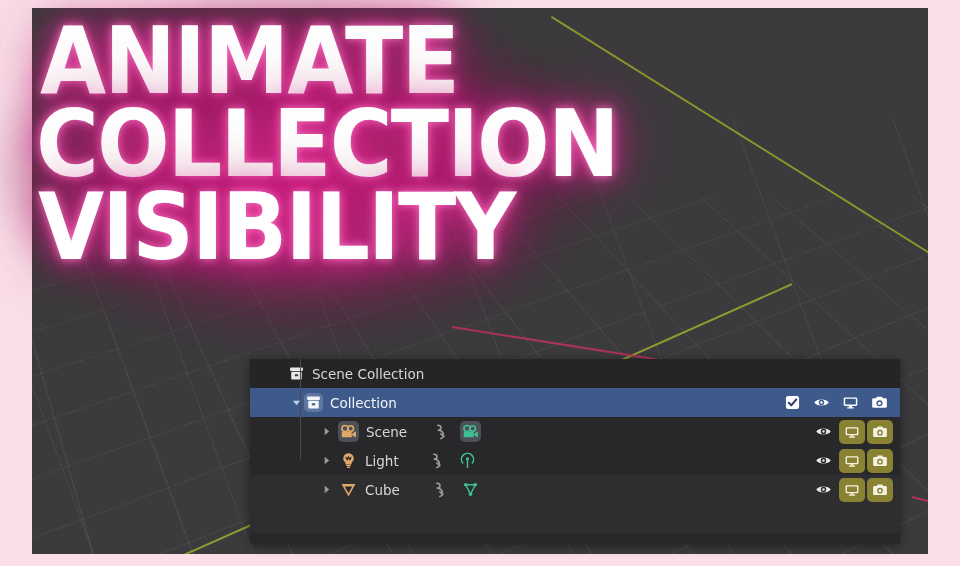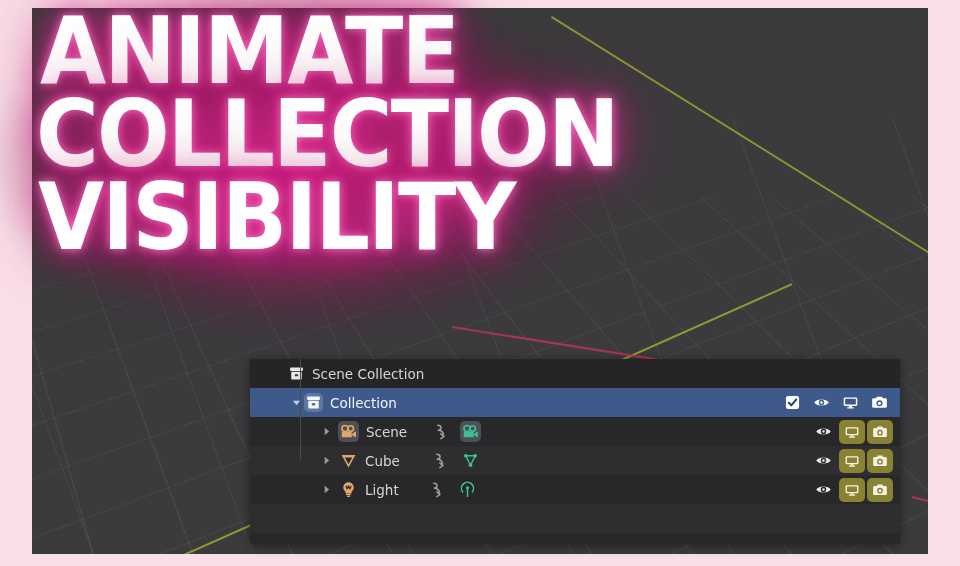--- a/index.html
+++ b/index.html
@@ -29,21 +29,21 @@
   }
   
   .axis{position:absolute;height:2px;transform-origin:0 0;}
   #axis-y{left:120px;top:560px;width:700px;background:#9aa52c;transform:rotate(-24deg);opacity:.9;}
   #axis-y2{left:520px;top:8px;width:460px;background:#9aa52c;transform:rotate(32deg);opacity:.85;}
   #axis-x{left:420px;top:318px;width:230px;background:#c0335c;transform:rotate(9deg);opacity:.85;}
   #axis-x2{left:880px;top:488px;width:70px;background:#c0335c;transform:rotate(14deg);opacity:.85;}
 
   
   #title{
-    position:absolute;left:34px;top:12px;width:700px;
+    position:absolute;left:34px;top:22px;width:700px;
     z-index:5;pointer-events:none;
   }
   #glow{
     position:absolute;left:-80px;top:-60px;width:820px;height:460px;
     background:radial-gradient(ellipse 46% 48% at 42% 45%,
        rgba(214,43,140,.95) 0%, rgba(186,35,120,.72) 38%,
        rgba(120,28,80,.38) 62%, rgba(60,20,45,0) 82%);
     filter:blur(14px);
   }
   .tline{
@@ -235,20 +235,77 @@
         <div class="rbtn olive">
           <svg width="16" height="16" viewBox="0 0 20 20">
             <path d="M7 3.2 h6 l1 1.8 h3 a1.6 1.6 0 0 1 1.6 1.6 v8 a1.6 1.6 0 0 1 -1.6 1.6 h-14 a1.6 1.6 0 0 1 -1.6 -1.6 v-8 a1.6 1.6 0 0 1 1.6 -1.6 h3 z" fill="#f4f2e2"></path>
             <circle cx="10" cy="10.9" r="3.6" fill="#8a8233"></circle>
             <circle cx="10" cy="10.9" r="1.9" fill="#f4f2e2"></circle>
           </svg>
         </div>
       </div>
     </div>
 
+    <div class="row">
+      <div style="width:68px"></div>
+      <div class="disc">
+        <svg width="11" height="11" viewBox="0 0 12 12">
+            <path d="M4 2 L9 6 L4 10 Z" fill="#9a9a9a"></path>
+          </svg>
+      </div>
+      <div class="ico" style="margin-left:5px">
+        <svg width="19" height="19" viewBox="0 0 22 22">
+          <path d="M11 2.6 a6 6 0 0 1 3.6 10.8 v1.8 h-7.2 v-1.8 A6 6 0 0 1 11 2.6 z" fill="#e2a86b"></path>
+          <rect x="8.2" y="15.6" width="5.6" height="1.7" rx=".6" fill="#e2a86b"></rect>
+          <rect x="9.2" y="18" width="3.6" height="1.6" rx=".6" fill="#e2a86b"></rect>
+          <path d="M7.8 6.6 L9.4 10.4 L11 6.6 L12.6 10.4 L14.2 6.6" fill="none" stroke="#2b2b2d" stroke-width="1.3" stroke-linejoin="round"></path>
+        </svg>
+      </div>
+      <span class="lbl">Light</span>
+
+      <div class="arrowcol" style="margin-left:30px">
+        <svg width="21" height="21" viewBox="0 0 22 22">
+          <path d="M5 4.5 C9.5 4.5 9.5 9.5 5 9.5 C9.5 9.5 11 12 11 15.5" fill="none" stroke="#9a9a9a" stroke-width="1.7" stroke-linecap="round"></path>
+          <path d="M8.2 13.6 L11.4 16.4 L8.2 18.4" fill="none" stroke="#9a9a9a" stroke-width="1.7" stroke-linecap="round" stroke-linejoin="round"></path>
+        </svg>
+      </div>
+      <div class="datacol ico" style="margin-left:8px">
+        <svg width="19" height="19" viewBox="0 0 22 22">
+          <path d="M16.6 13.8 A7 7 0 1 0 5.4 13.8" fill="none" stroke="#3fbf93" stroke-width="1.8" stroke-linecap="round"></path>
+          <circle cx="11" cy="9" r="1.9" fill="#3fbf93"></circle>
+          <path d="M11 11 L11 19" stroke="#3fbf93" stroke-width="1.7" stroke-linecap="round"></path>
+        </svg>
+      </div>
+
+      <div class="rightcol">
+        <div class="rbtn">
+          <svg width="17" height="17" viewBox="0 0 20 20">
+            <path d="M1.5 10 C4 5.4 16 5.4 18.5 10 C16 14.6 4 14.6 1.5 10 Z" fill="#e8e8e8"></path>
+            <circle cx="10" cy="10" r="3.2" fill="#242426"></circle>
+            <circle cx="10" cy="10" r="1.5" fill="#e8e8e8"></circle>
+          </svg>
+        </div>
+        <div class="rbtn olive">
+          <svg width="16" height="16" viewBox="0 0 20 20">
+            <rect x="2" y="4" width="16" height="10" rx="1.6" fill="#f4f2e2"></rect>
+            <rect x="3.7" y="5.7" width="12.6" height="6.7" rx=".7" fill="#8a8233"></rect>
+            <rect x="8.2" y="14" width="3.6" height="2" fill="#f4f2e2"></rect>
+            <rect x="6" y="15.6" width="8" height="1.5" rx=".6" fill="#f4f2e2"></rect>
+          </svg>
+        </div>
+        <div class="rbtn olive">
+          <svg width="16" height="16" viewBox="0 0 20 20">
+            <path d="M7 3.2 h6 l1 1.8 h3 a1.6 1.6 0 0 1 1.6 1.6 v8 a1.6 1.6 0 0 1 -1.6 1.6 h-14 a1.6 1.6 0 0 1 -1.6 -1.6 v-8 a1.6 1.6 0 0 1 1.6 -1.6 h3 z" fill="#f4f2e2"></path>
+            <circle cx="10" cy="10.9" r="3.6" fill="#8a8233"></circle>
+            <circle cx="10" cy="10.9" r="1.9" fill="#f4f2e2"></circle>
+          </svg>
+        </div>
+      </div>
+    </div>
+
     <div class="row alt">
       <div style="width:68px"></div>
       <div class="disc">
         <svg width="11" height="11" viewBox="0 0 12 12">
             <path d="M4 2 L9 6 L4 10 Z" fill="#9a9a9a"></path>
           </svg>
       </div>
       <div class="ico" style="margin-left:5px">
         <svg width="19" height="19" viewBox="0 0 22 22">
           <path d="M3 4.5 L19 4.5 L11 19 Z" fill="#e2a86b"></path>
@@ -291,74 +348,17 @@
         <div class="rbtn olive">
           <svg width="16" height="16" viewBox="0 0 20 20">
             <path d="M7 3.2 h6 l1 1.8 h3 a1.6 1.6 0 0 1 1.6 1.6 v8 a1.6 1.6 0 0 1 -1.6 1.6 h-14 a1.6 1.6 0 0 1 -1.6 -1.6 v-8 a1.6 1.6 0 0 1 1.6 -1.6 h3 z" fill="#f4f2e2"></path>
             <circle cx="10" cy="10.9" r="3.6" fill="#8a8233"></circle>
             <circle cx="10" cy="10.9" r="1.9" fill="#f4f2e2"></circle>
           </svg>
         </div>
       </div>
     </div>
 
-    <div class="row">
-      <div style="width:68px"></div>
-      <div class="disc">
-        <svg width="11" height="11" viewBox="0 0 12 12">
-            <path d="M4 2 L9 6 L4 10 Z" fill="#9a9a9a"></path>
-          </svg>
-      </div>
-      <div class="ico" style="margin-left:5px">
-        <svg width="19" height="19" viewBox="0 0 22 22">
-          <path d="M11 2.6 a6 6 0 0 1 3.6 10.8 v1.8 h-7.2 v-1.8 A6 6 0 0 1 11 2.6 z" fill="#e2a86b"></path>
-          <rect x="8.2" y="15.6" width="5.6" height="1.7" rx=".6" fill="#e2a86b"></rect>
-          <rect x="9.2" y="18" width="3.6" height="1.6" rx=".6" fill="#e2a86b"></rect>
-          <path d="M7.8 6.6 L9.4 10.4 L11 6.6 L12.6 10.4 L14.2 6.6" fill="none" stroke="#2b2b2d" stroke-width="1.3" stroke-linejoin="round"></path>
-        </svg>
-      </div>
-      <span class="lbl">Light</span>
-
-      <div class="arrowcol" style="margin-left:30px">
-        <svg width="21" height="21" viewBox="0 0 22 22">
-          <path d="M5 4.5 C9.5 4.5 9.5 9.5 5 9.5 C9.5 9.5 11 12 11 15.5" fill="none" stroke="#9a9a9a" stroke-width="1.7" stroke-linecap="round"></path>
-          <path d="M8.2 13.6 L11.4 16.4 L8.2 18.4" fill="none" stroke="#9a9a9a" stroke-width="1.7" stroke-linecap="round" stroke-linejoin="round"></path>
-        </svg>
-      </div>
-      <div class="datacol ico" style="margin-left:8px">
-        <svg width="19" height="19" viewBox="0 0 22 22">
-          <path d="M16.6 13.8 A7 7 0 1 0 5.4 13.8" fill="none" stroke="#3fbf93" stroke-width="1.8" stroke-linecap="round"></path>
-          <circle cx="11" cy="9" r="1.9" fill="#3fbf93"></circle>
-          <path d="M11 11 L11 19" stroke="#3fbf93" stroke-width="1.7" stroke-linecap="round"></path>
-        </svg>
-      </div>
-
-      <div class="rightcol">
-        <div class="rbtn">
-          <svg width="17" height="17" viewBox="0 0 20 20">
-            <path d="M1.5 10 C4 5.4 16 5.4 18.5 10 C16 14.6 4 14.6 1.5 10 Z" fill="#e8e8e8"></path>
-            <circle cx="10" cy="10" r="3.2" fill="#242426"></circle>
-            <circle cx="10" cy="10" r="1.5" fill="#e8e8e8"></circle>
-          </svg>
-        </div>
-        <div class="rbtn olive">
-          <svg width="16" height="16" viewBox="0 0 20 20">
-            <rect x="2" y="4" width="16" height="10" rx="1.6" fill="#f4f2e2"></rect>
-            <rect x="3.7" y="5.7" width="12.6" height="6.7" rx=".7" fill="#8a8233"></rect>
-            <rect x="8.2" y="14" width="3.6" height="2" fill="#f4f2e2"></rect>
-            <rect x="6" y="15.6" width="8" height="1.5" rx=".6" fill="#f4f2e2"></rect>
-          </svg>
-        </div>
-        <div class="rbtn olive">
-          <svg width="16" height="16" viewBox="0 0 20 20">
-            <path d="M7 3.2 h6 l1 1.8 h3 a1.6 1.6 0 0 1 1.6 1.6 v8 a1.6 1.6 0 0 1 -1.6 1.6 h-14 a1.6 1.6 0 0 1 -1.6 -1.6 v-8 a1.6 1.6 0 0 1 1.6 -1.6 h3 z" fill="#f4f2e2"></path>
-            <circle cx="10" cy="10.9" r="3.6" fill="#8a8233"></circle>
-            <circle cx="10" cy="10.9" r="1.9" fill="#f4f2e2"></circle>
-          </svg>
-        </div>
-      </div>
-    </div>
-
     <div class="row alt"></div>
     <div class="row"></div>
 
   </div>
 </div>
 
 </body></html>

